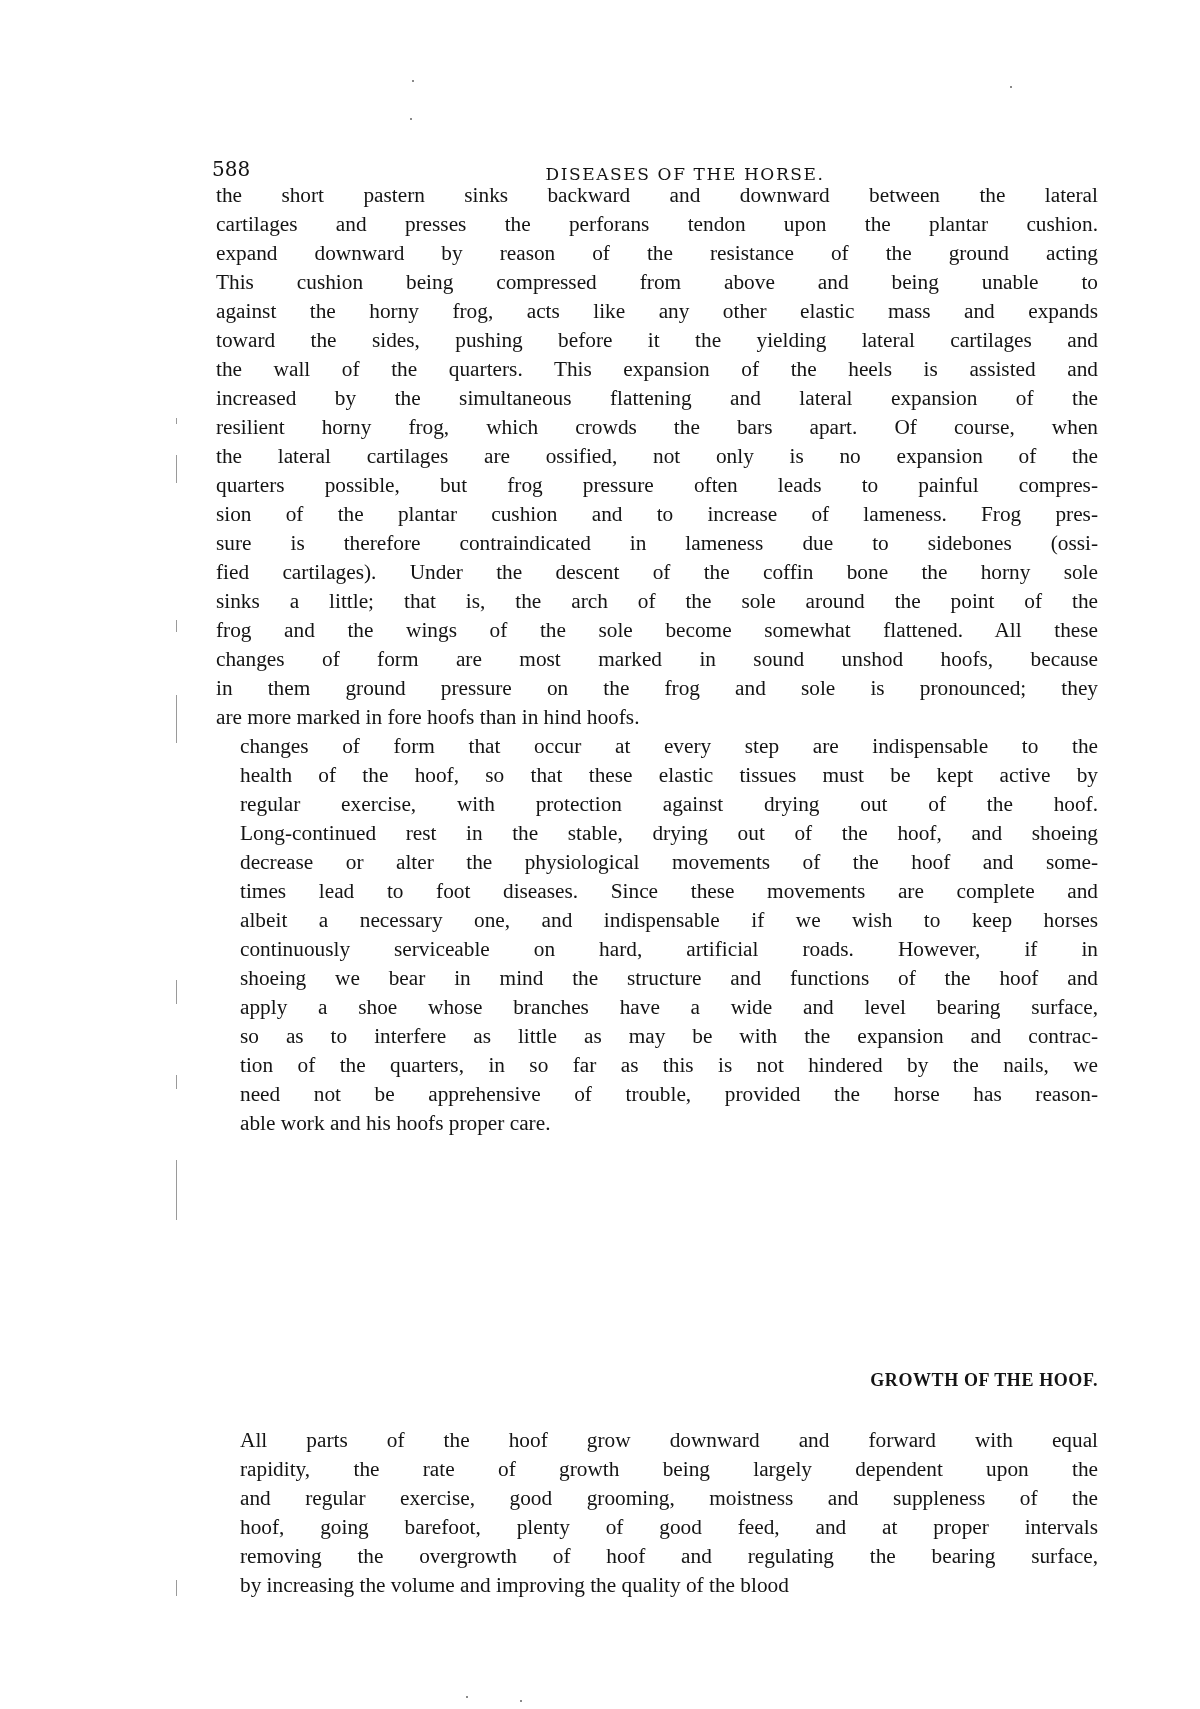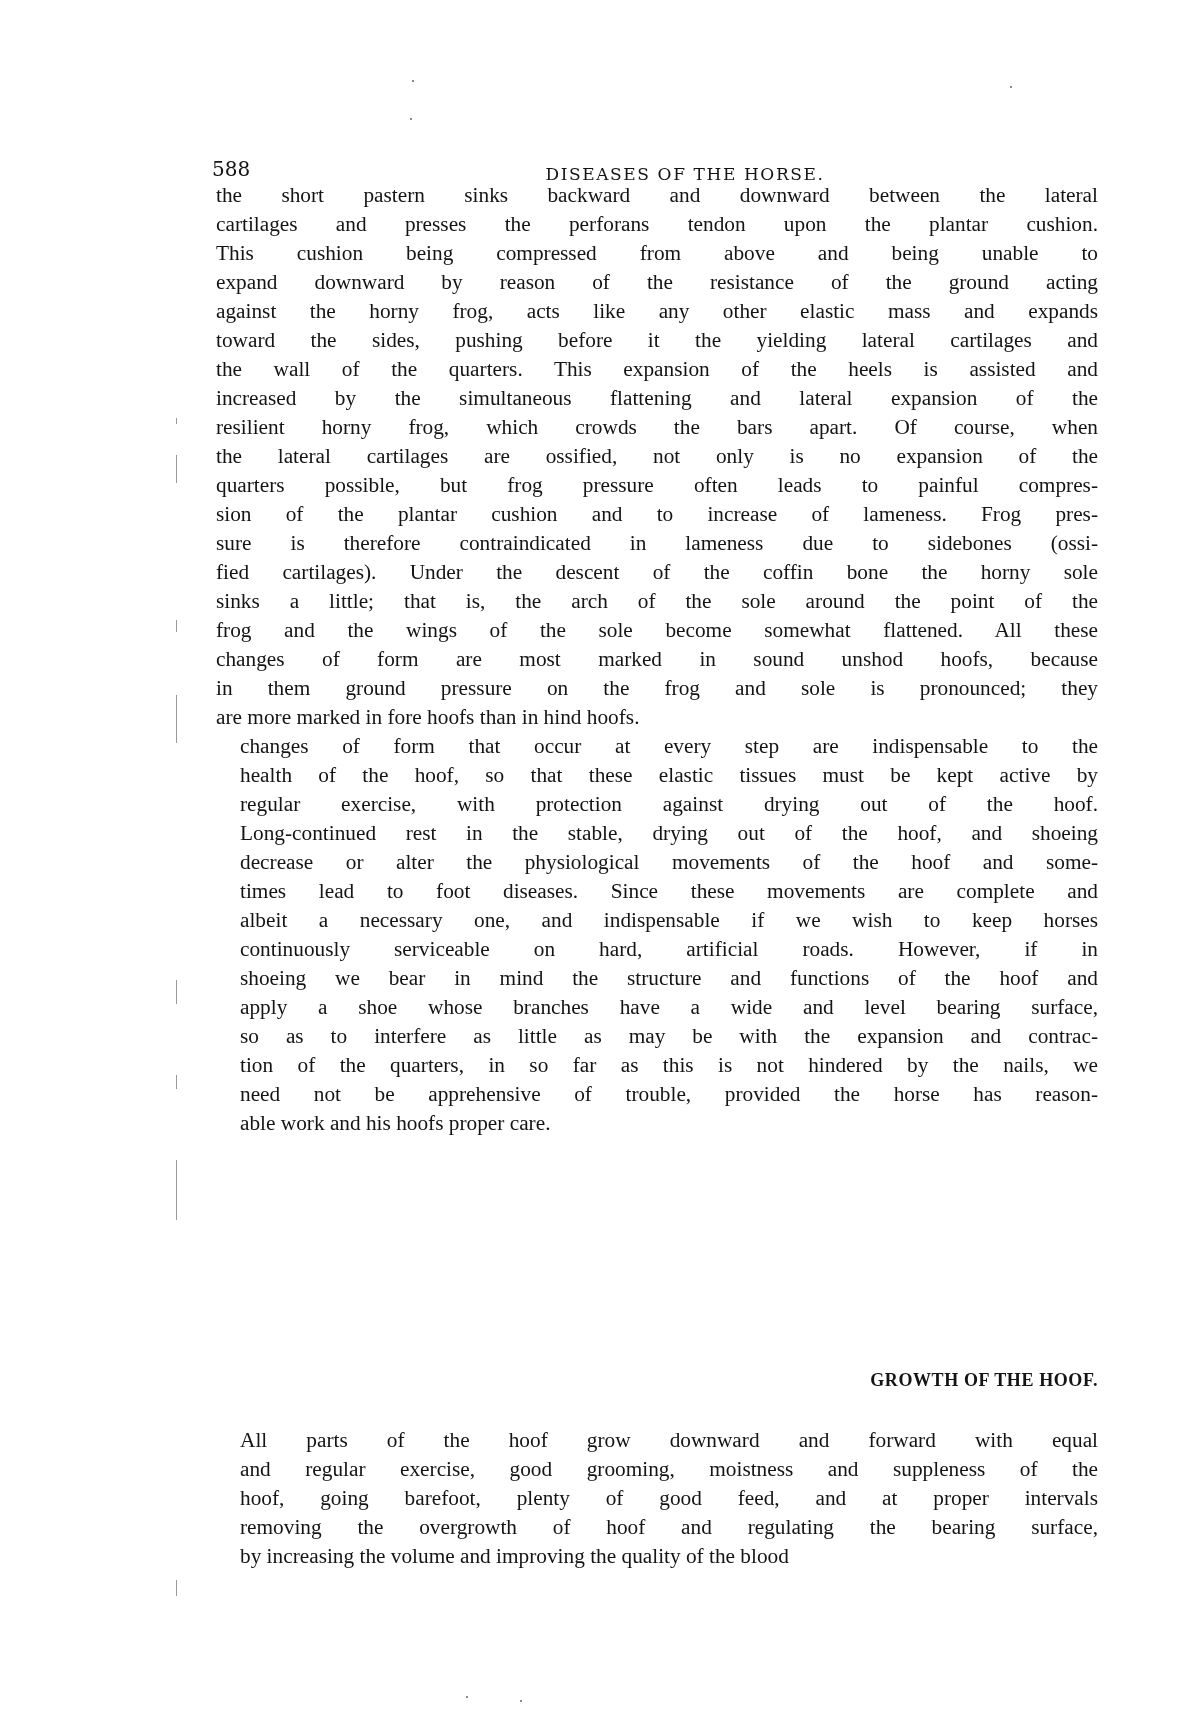--- a/index.html
+++ b/index.html
@@ -30,22 +30,22 @@
 
   <div class="running-head">
     <span class="page-number">588</span>
     <span class="running-title">DISEASES OF THE HORSE.</span>
   </div>
 
   <div class="column">
     <p class="para" id="p1">
         <span class="line">the short pastern sinks backward and downward between the lateral</span>
         <span class="line">cartilages and presses the perforans tendon upon the plantar cushion.</span>
+        <span class="line">expand downward by reason of the resistance of the ground acting</span>
         <span class="line">This cushion being compressed from above and being unable to</span>
-        <span class="line">expand downward by reason of the resistance of the ground acting</span>
         <span class="line">against the horny frog, acts like any other elastic mass and expands</span>
         <span class="line">toward the sides, pushing before it the yielding lateral cartilages and</span>
         <span class="line">the wall of the quarters.  This expansion of the heels is assisted and</span>
         <span class="line">increased by the simultaneous flattening and lateral expansion of the</span>
         <span class="line">resilient horny frog, which crowds the bars apart.  Of course, when</span>
         <span class="line">the lateral cartilages are ossified, not only is no expansion of the</span>
         <span class="line">quarters possible, but frog pressure often leads to painful compres-</span>
         <span class="line">sion of the plantar cushion and to increase of lameness.  Frog pres-</span>
         <span class="line">sure is therefore contraindicated in lameness due to sidebones (ossi-</span>
         <span class="line">fied cartilages).  Under the descent of the coffin bone the horny sole</span>
@@ -71,20 +71,21 @@
         <span class="line">need not be apprehensive of trouble, provided the horse has reason-</span>
         <span class="line last">able work and his hoofs proper care.</span>
       </p>
   </div>
 
   <div class="section-heading">GROWTH OF THE HOOF.</div>
 
   <div class="column2">
     <p class="para indent" id="p3">
         <span class="line">All parts of the hoof grow downward and forward with equal</span>
+        <span class="line">rapidity, the rate of growth being largely dependent upon the</span>
         <span class="line">and regular exercise, good grooming, moistness and suppleness of the</span>
         <span class="line">hoof, going barefoot, plenty of good feed, and at proper intervals</span>
         <span class="line">removing the overgrowth of hoof and regulating the bearing surface,</span>
         <span class="line last">by increasing the volume and improving the quality of the blood</span>
       </p>
   </div>
 
   <div class="scan-mark" style="top:418px;height:6px;"></div>
   <div class="scan-mark" style="top:455px;height:28px;"></div>
   <div class="scan-mark" style="top:620px;height:12px;"></div>

